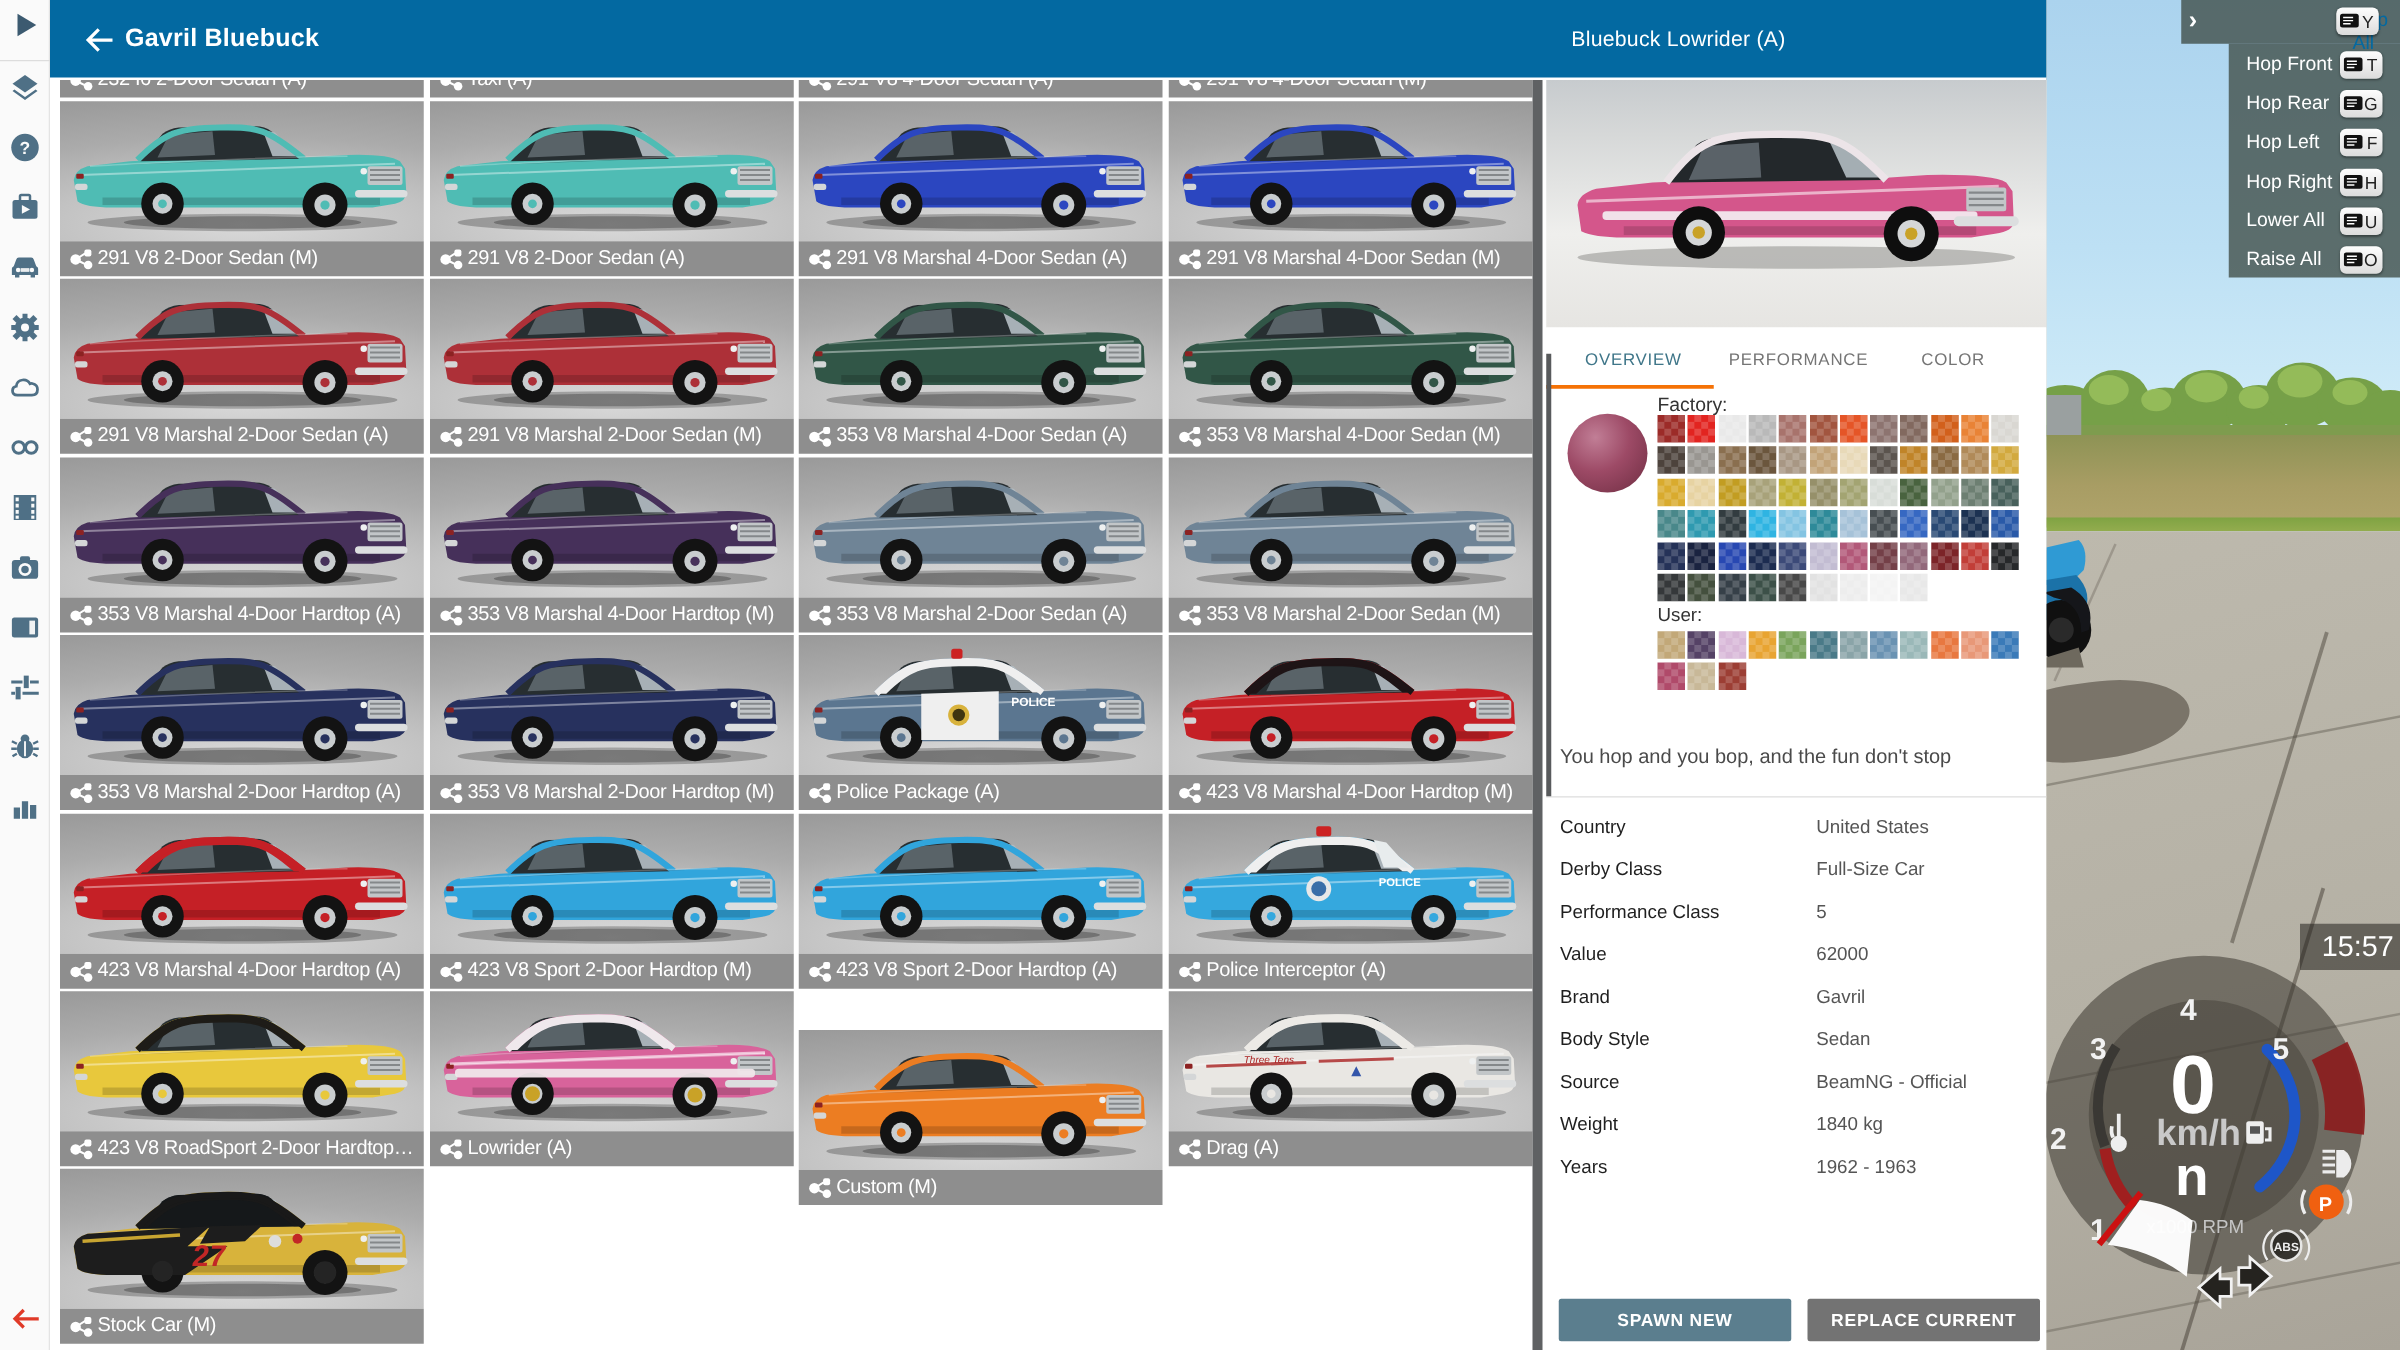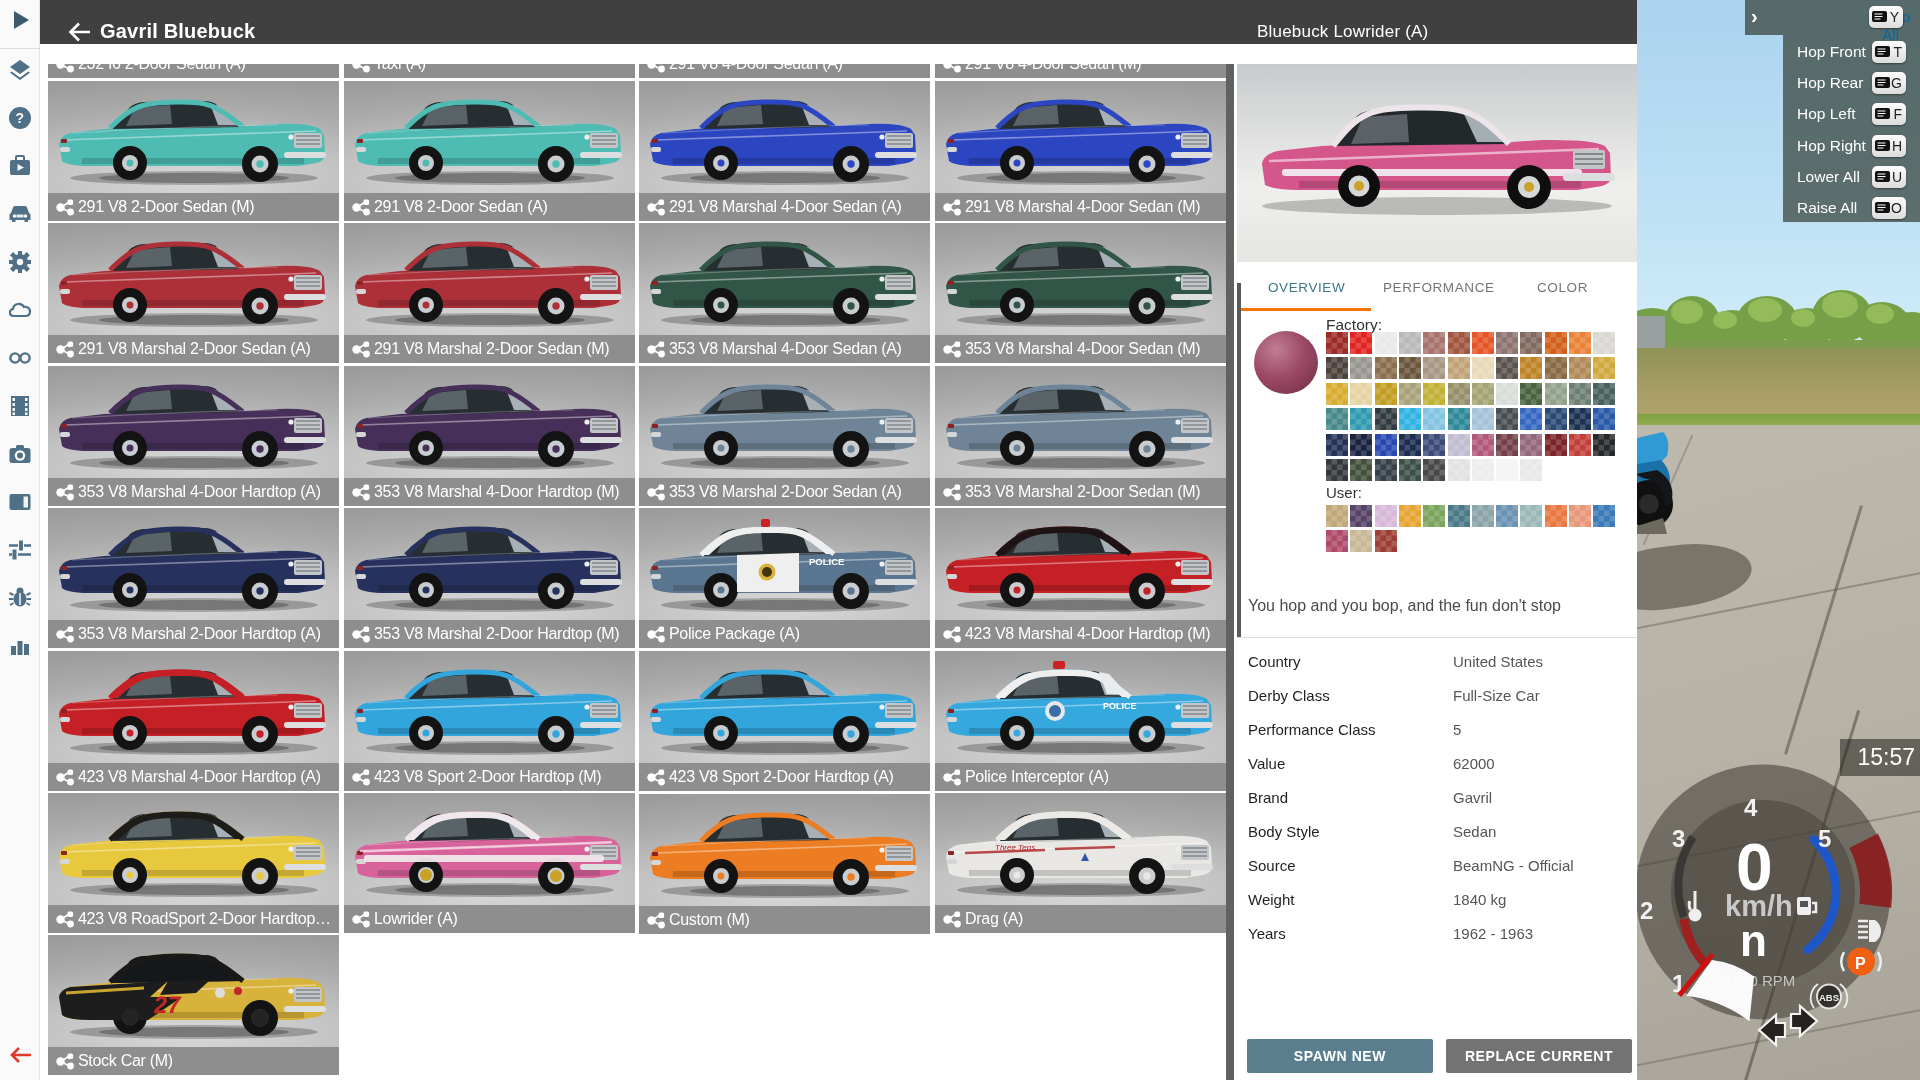--- a/index.html
+++ b/index.html
@@ -2,21 +2,21 @@
 <html><head><meta charset="utf-8"><style>
 *{margin:0;padding:0;box-sizing:border-box}
 html,body{width:1920px;height:1080px;overflow:hidden;background:#fff;font-family:"Liberation Sans",sans-serif}
 #app{position:relative;width:1920px;height:1080px;overflow:hidden}
 .abs{position:absolute}
 
 #side{position:absolute;left:0;top:0;width:40px;height:1080px;background:#fafafa;border-right:1px solid #e4e4e4}
 #side .ic{position:absolute;left:7px;width:26px;height:26px}
 #side .sep{position:absolute;left:0;width:40px;height:1px;background:#ddd}
 
-#hdr{position:absolute;left:40px;top:0;width:1597px;height:44px;background:#404040}
+#hdr{position:absolute;left:40px;top:0;width:1597px;height:62px;background:#0369a1}
 #hdr .t1{position:absolute;left:60px;top:20px;color:#fff;font-size:20px;font-weight:700;letter-spacing:.2px}
 #hdr .t2{position:absolute;left:1217px;top:22px;color:#fff;font-size:17px;letter-spacing:.2px}
 
 .tile{position:absolute;width:291px}
 .timg{position:relative;width:291px;height:112px;background:radial-gradient(140% 95% at 50% 88%,#d9d9d9 0%,#c2c2c2 38%,#ababab 66%,#999 100%);overflow:hidden}
 .lab{position:relative;width:291px;height:28px;background:#8e8e8e;color:#fff;font-size:16px;letter-spacing:-.3px;overflow:hidden;white-space:nowrap}
 .lab span{position:absolute;left:30px;top:5px}
 .lab svg{position:absolute;left:7px;top:6px}
 .plab{position:absolute;width:291px;height:14px;background:#8e8e8e;color:#fff;font-size:16px;letter-spacing:-.3px;overflow:hidden;white-space:nowrap}
 .plab span{position:absolute;left:30px;top:-9px}
@@ -617,21 +617,21 @@
           <circle cx="82" cy="82" r="6" fill="#c9a227"></circle>
           <circle cx="212" cy="83" r="6" fill="#c9a227"></circle>
         </svg></div>
       <div class="lab">
         <svg width="21" height="17" viewBox="0 0 21 17">
           <use href="#cfg"></use>
         </svg>
         <span>Lowrider (A)</span>
       </div>
     </div>
-    <div class="tile" style="left:639px;top:794px">
+    <div class="tile" style="left:639px;top:824px">
       <div class="timg"><svg width="291" height="112" viewBox="0 0 291 112">
           <use href="#car" style="color:#ec7d22"></use>
         </svg></div>
       <div class="lab">
         <svg width="21" height="17" viewBox="0 0 21 17">
           <use href="#cfg"></use>
         </svg>
         <span>Custom (M)</span>
       </div>
     </div>

